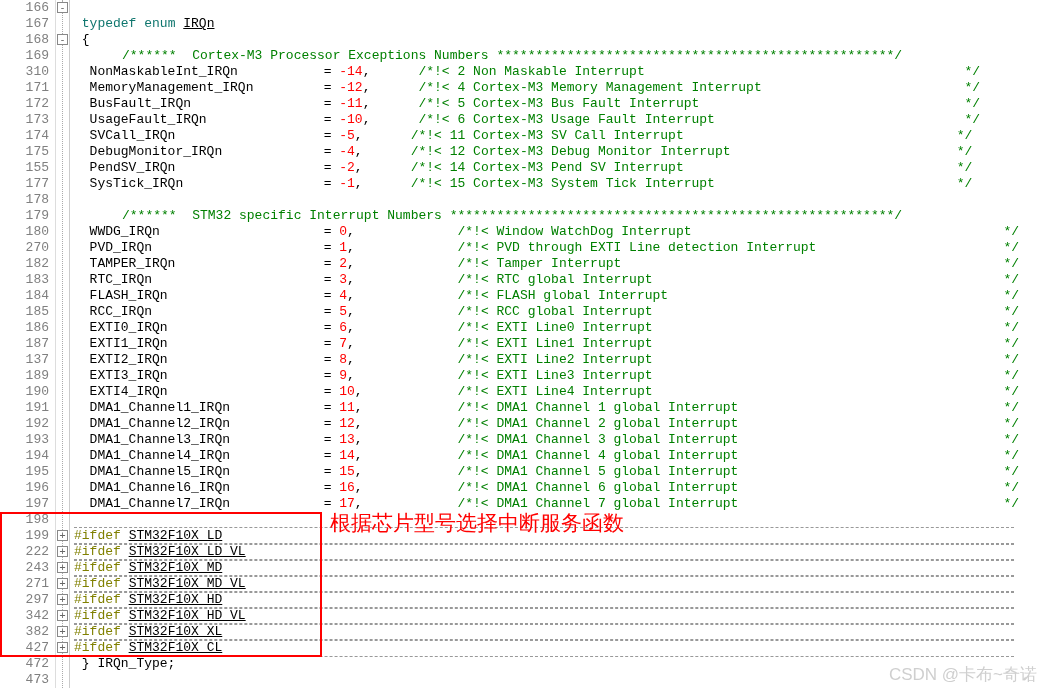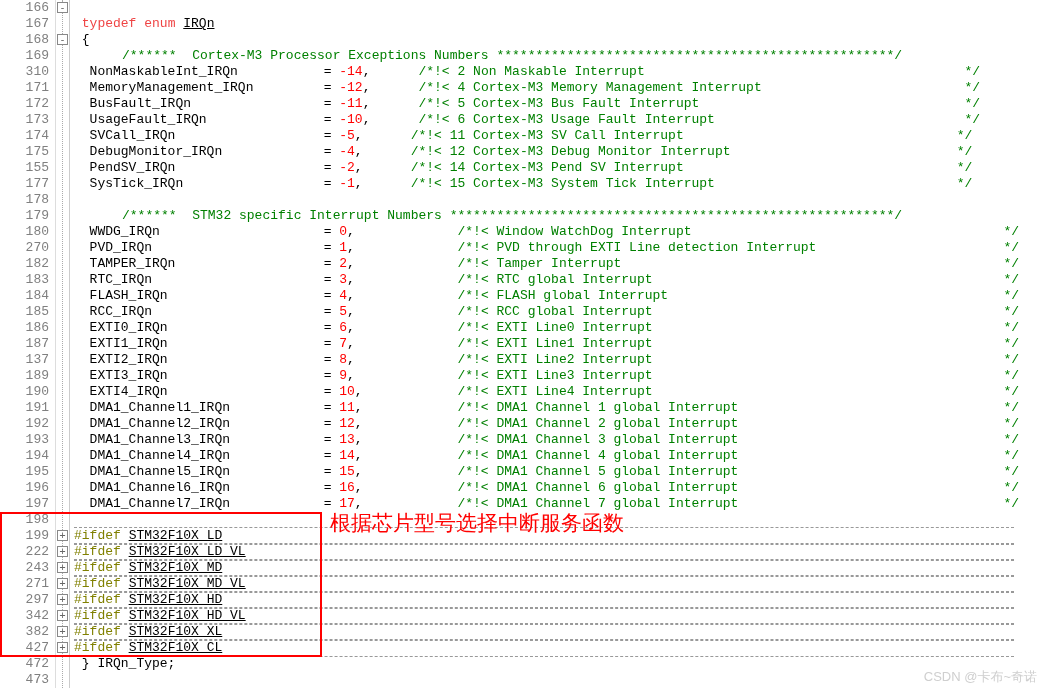--- a/index.html
+++ b/index.html
@@ -50,21 +50,21 @@
     font-family: monospace;
   }
   .code {
     flex: 1;
     background: #fff;
     color: #000;
     padding-left: 4px;
     white-space: pre;
   }
   .line { height: 16px; line-height: 16px; }
-  .kw { color: #ef4444; }
+  .kw { color: #0f766e; }
   .comment { color: #008000; margin-left: 48px; }
   .num { color: #FF0000; margin-top: 25px; }
   .macro { color: #808000; }
   .ul { text-decoration: underline; }
 
   .dots {
     border-top: 1px dashed #999;
     border-bottom: 1px dashed #999;
     margin-top: -1px;
     font-family: Liberation Mono, monospace;
@@ -87,21 +87,21 @@
     font-family: Liberation Sans, sans-serif;
     font-size: 21px;
     text-align: right;
   }
   .watermark {
     position: absolute;
     right: 12px;
     bottom: 8px;
     color: #cfcfcf;
     font-family: Arial, sans-serif;
-    font-size: 13px;
+    font-size: 17px;
   }
 </style>
 </head>
 <body>
 
 <div class="editor">
   <div class="gutter" id="gutter">
       <div class="line">166</div>
       <div class="line">167</div>
       <div class="line">168</div>

